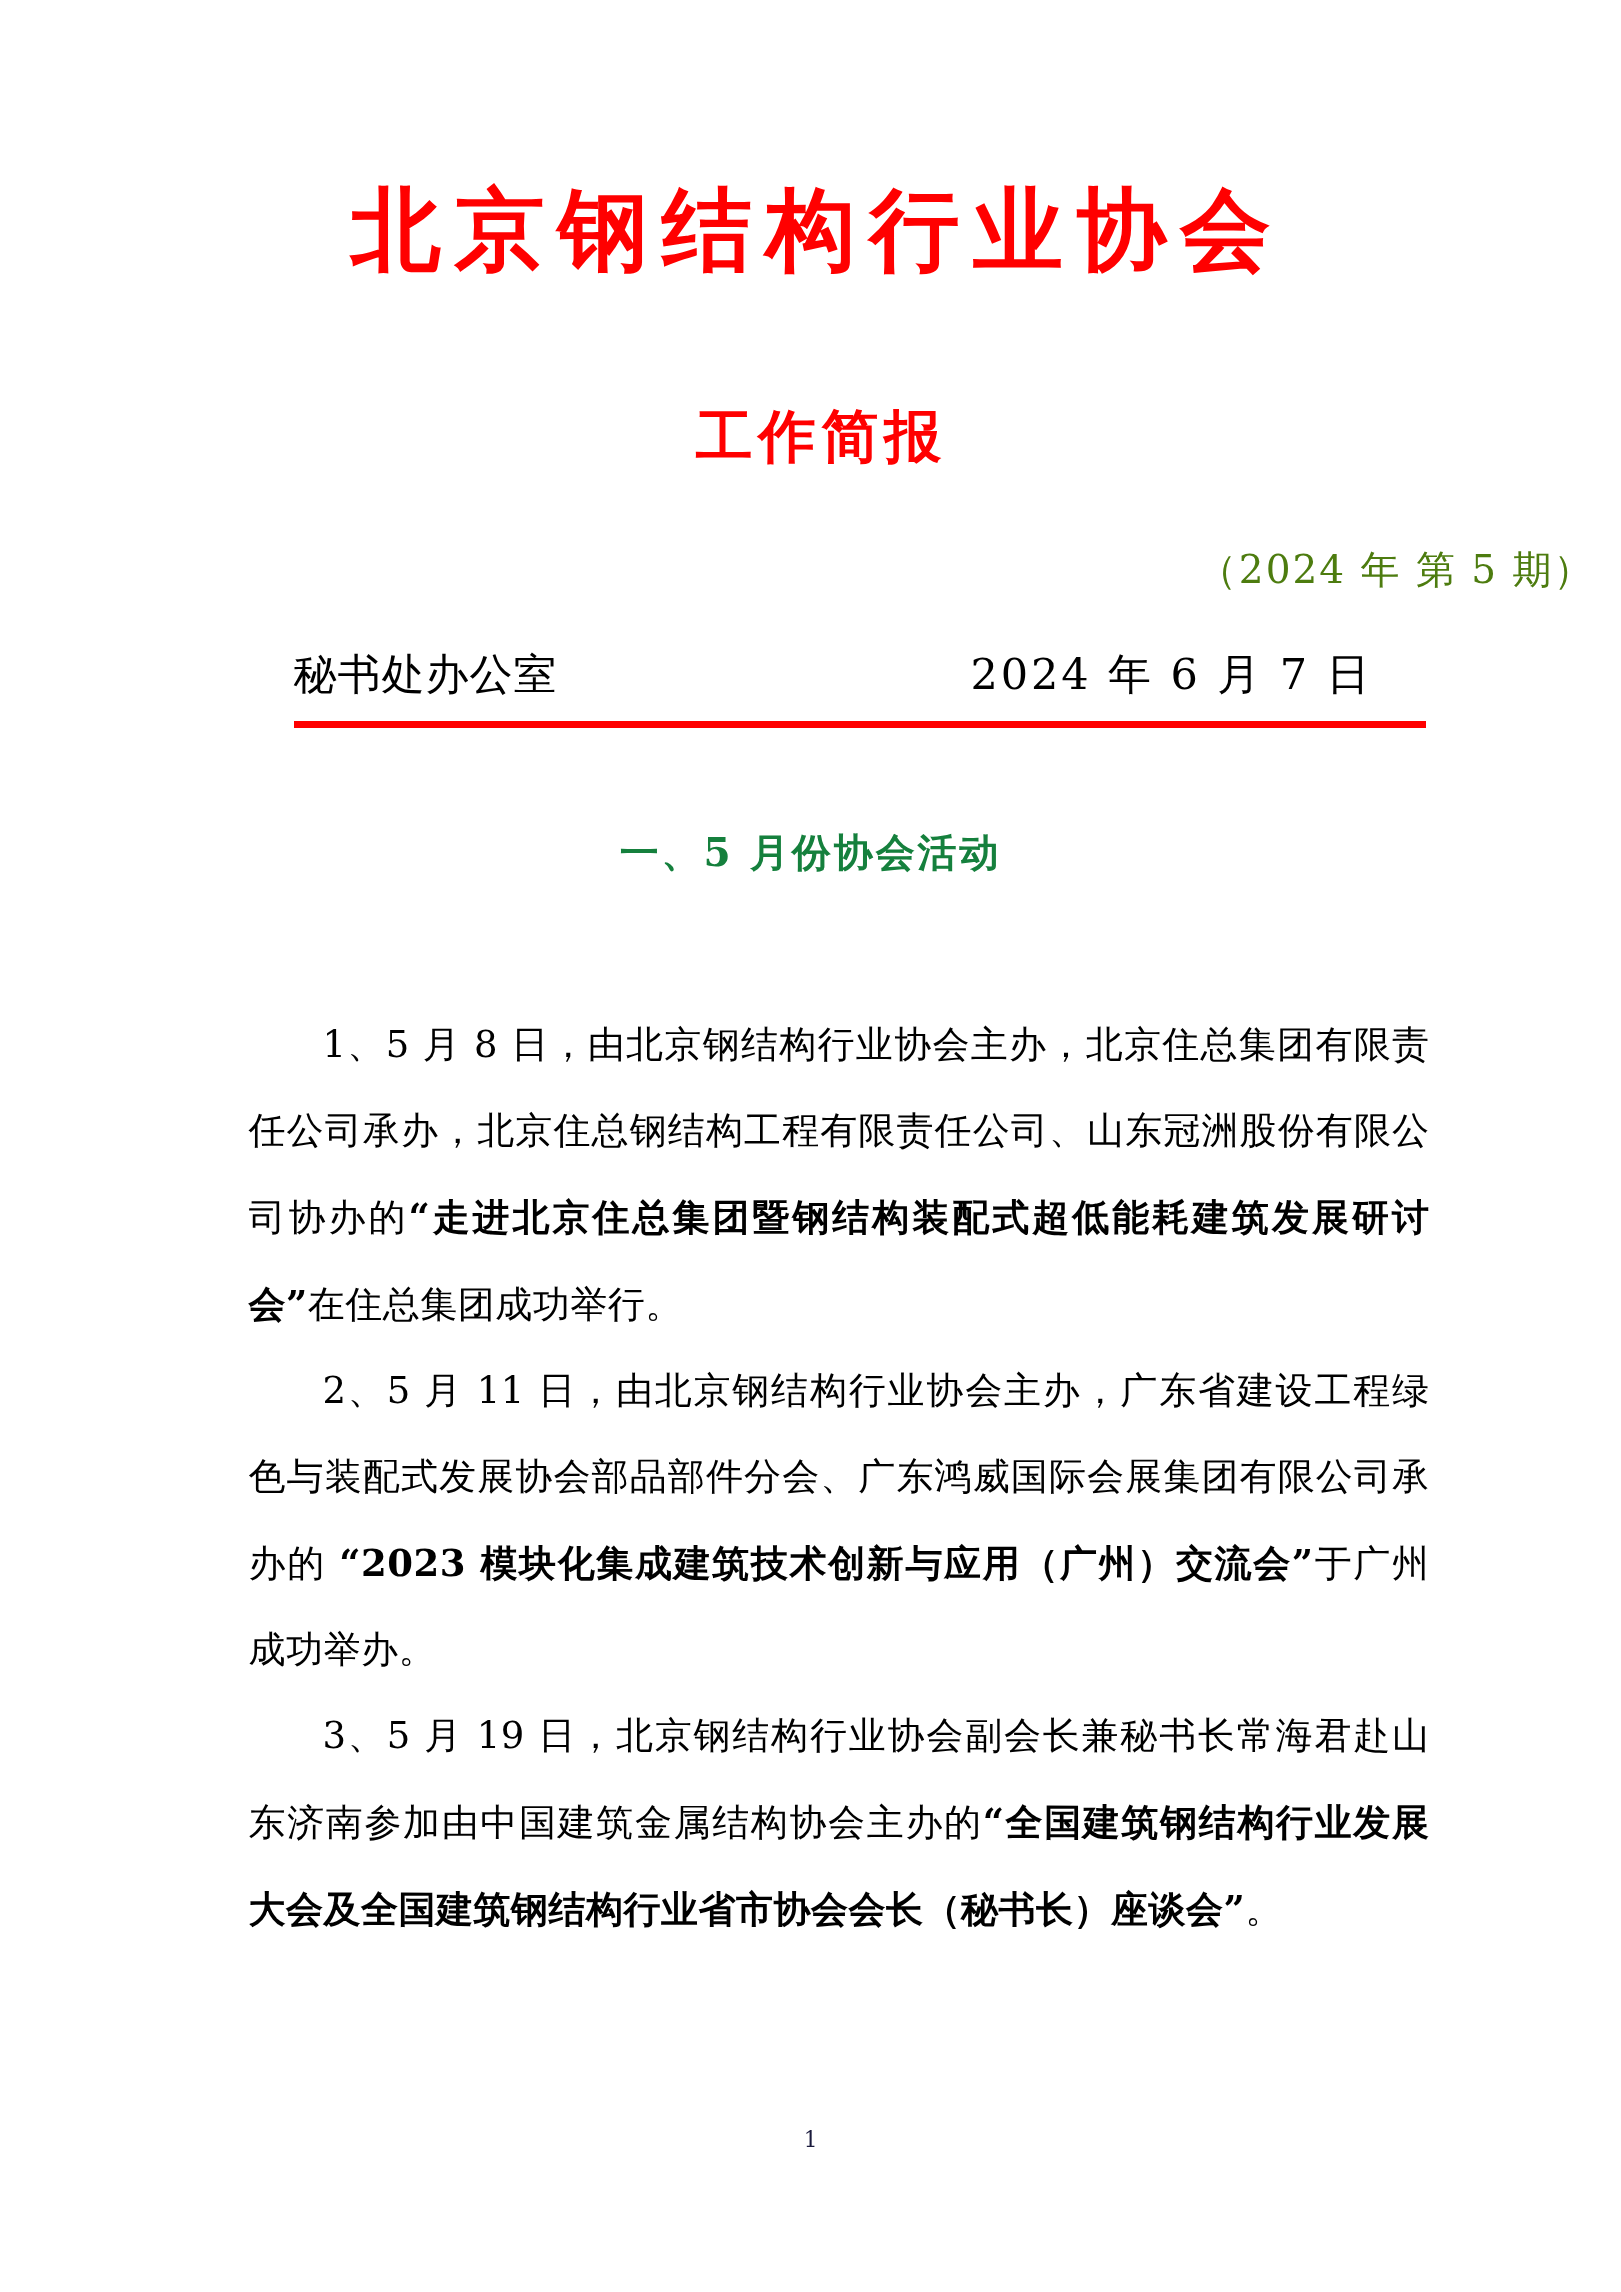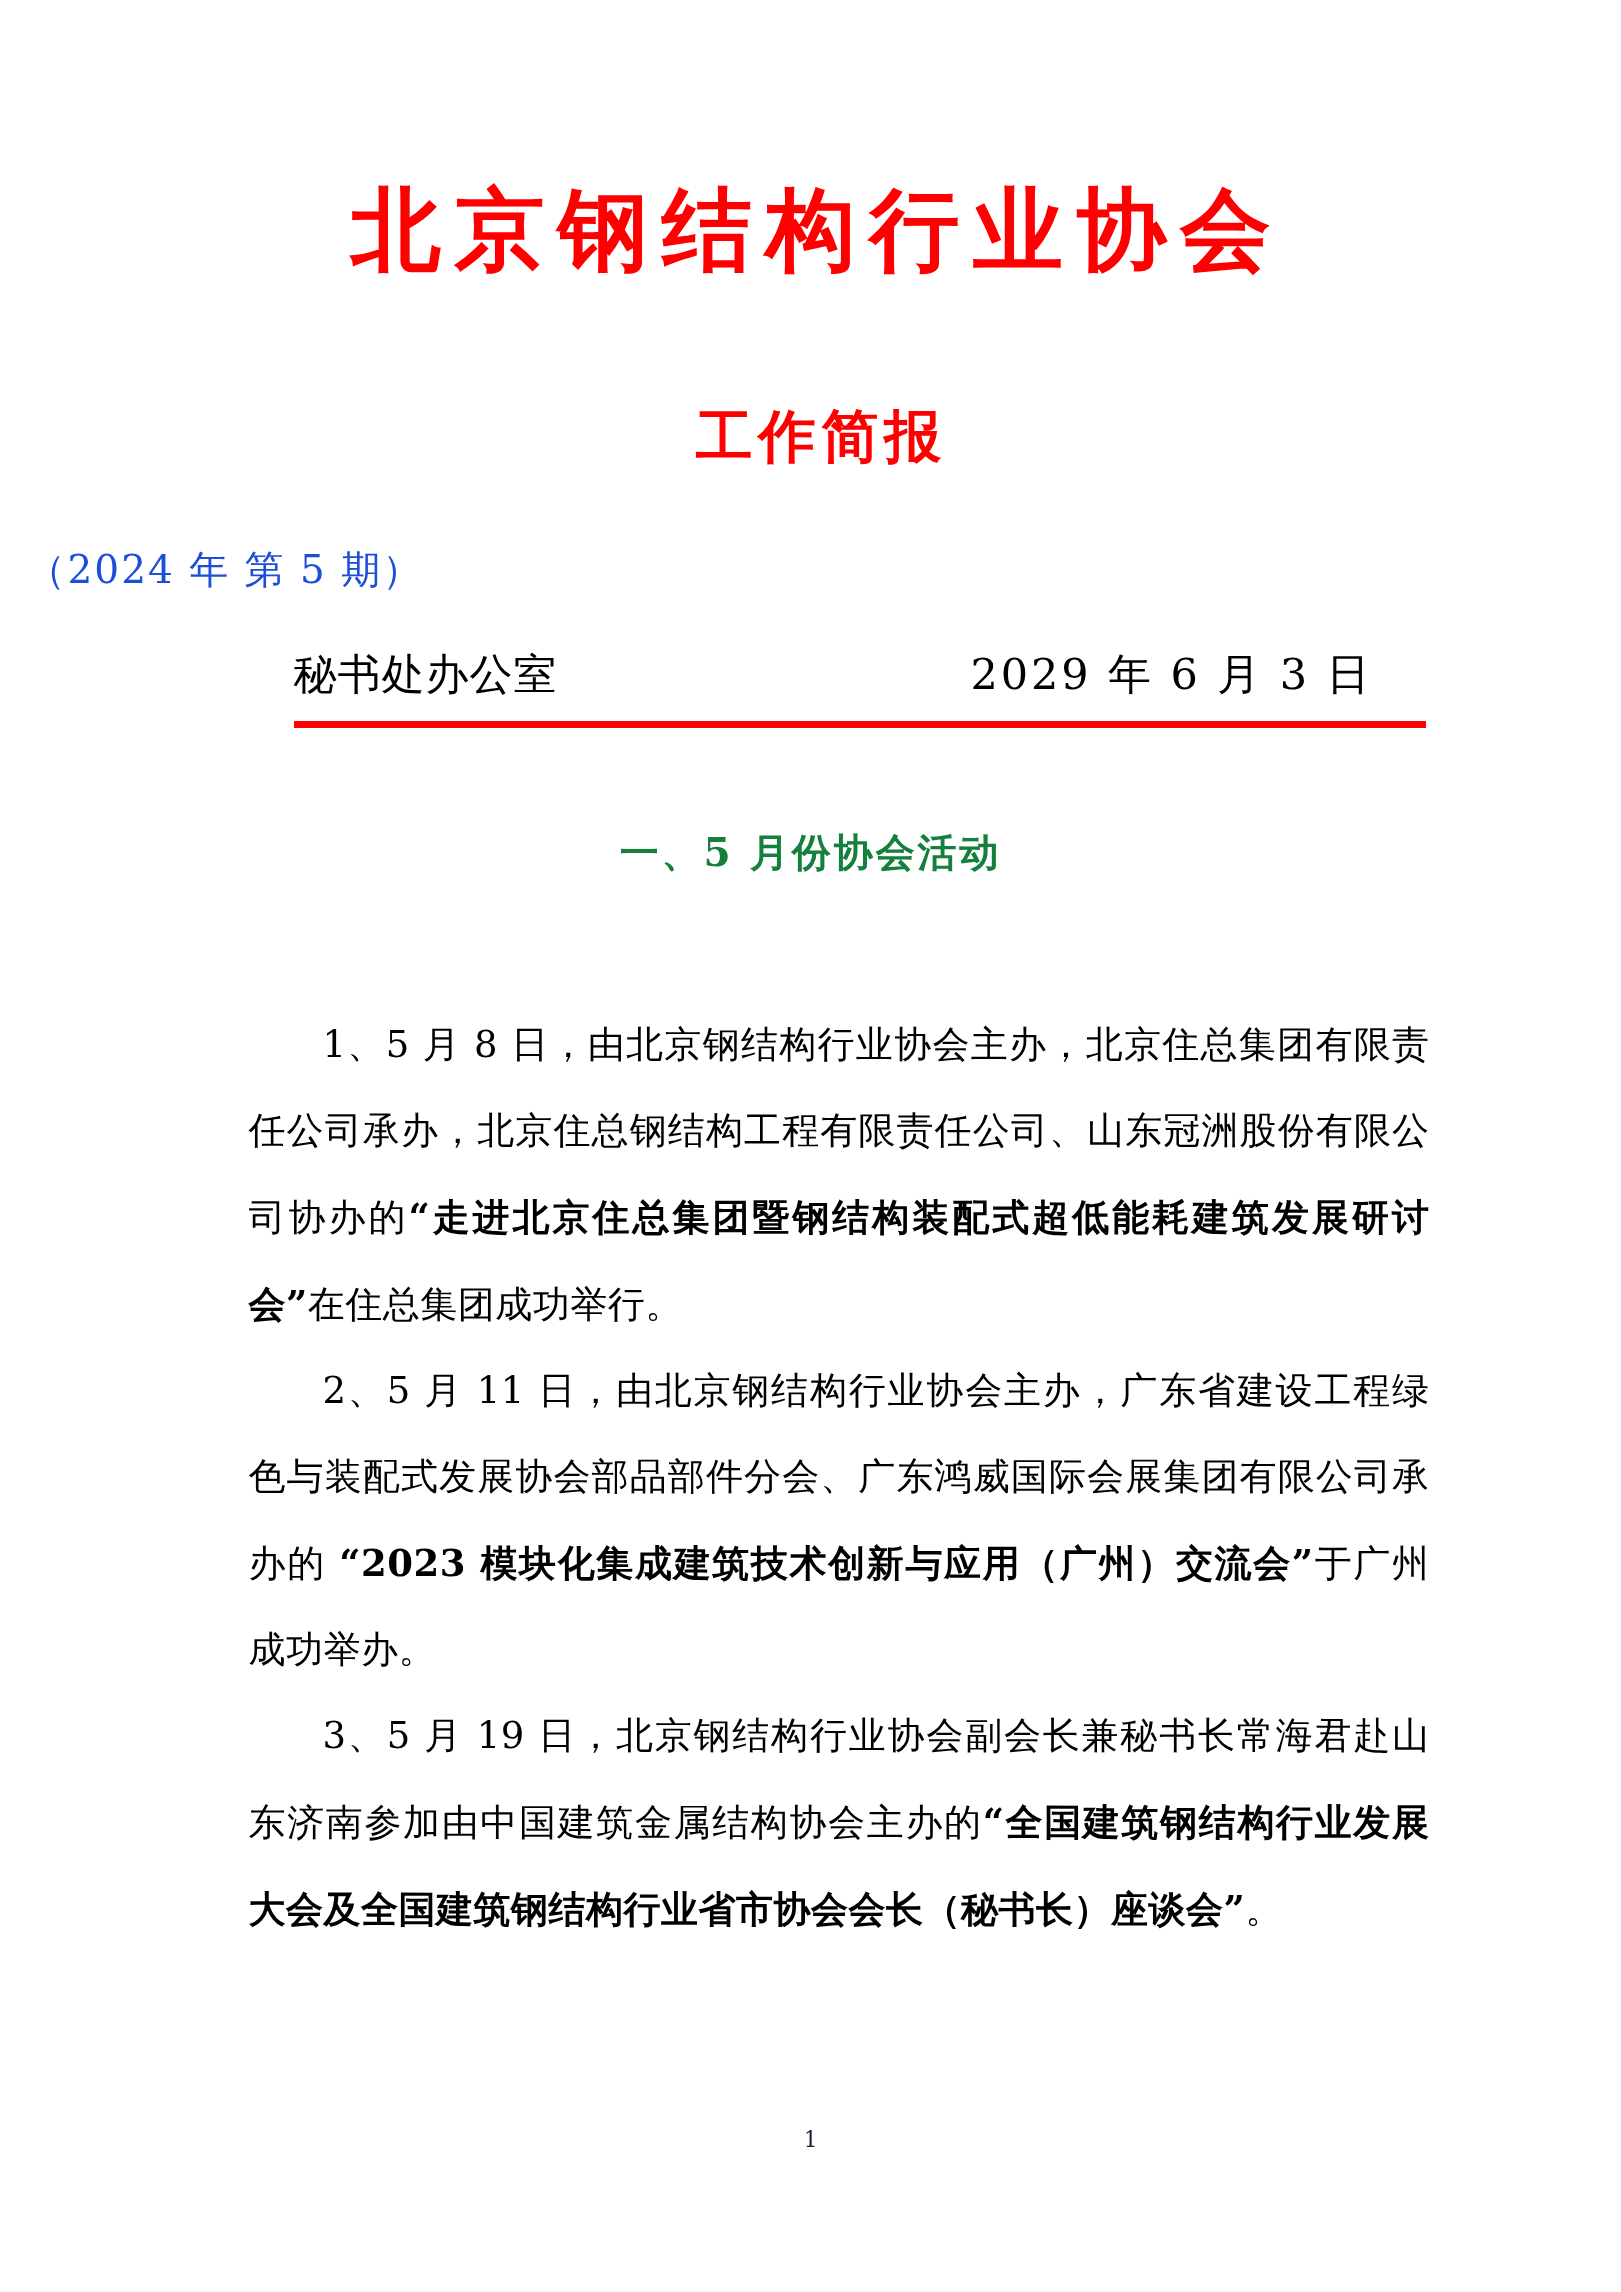--- a/index.html
+++ b/index.html
@@ -56,22 +56,22 @@
     line-height: 1.1;
     white-space: nowrap;
     padding-left: 16px;
   }
 
   .issue-line {
     position: absolute;
     left: 0;
     right: 0;
     top: 548px;
-    text-align: left;
-    color: #1d4ed8;
+    text-align: right;
+    color: #4d7c0f;
     font-family: "DejaVu Serif", "Liberation Serif", serif;
     font-size: 39px;
     letter-spacing: 2px;
     line-height: 1.15;
     white-space: nowrap;
   }
 
   
   .meta-row {
     position: absolute;
@@ -162,21 +162,21 @@
   <div class="masthead">
     <div class="masthead-title">北京钢结构行业协会</div>
   </div>
 
   <div class="sub-title">工作简报</div>
 
   <div class="issue-line">（2024 年  第 5 期）</div>
 
   <div class="meta-row">
     <span class="meta-office">秘书处办公室</span>
-    <span class="meta-date">2029 年 6 月 3 日</span>
+    <span class="meta-date">2024 年 6 月 7 日</span>
   </div>
 
   <div class="rule"></div>
 
   <div class="section-heading">一、5 月份协会活动</div>
 
   <div class="body-text">
     <p>
       <span>1、5 月 8 日，由北京钢结构行业协会主办，北京住总集团有限责任公司承办，北京住总钢结构工程有限责任公司、山东冠洲股份有限公司协办的</span><span class="b">“走进北京住总集团暨钢结构装配式超低能耗建筑发展研讨会”</span><span>在住总集团成功举行。</span>
     </p>

